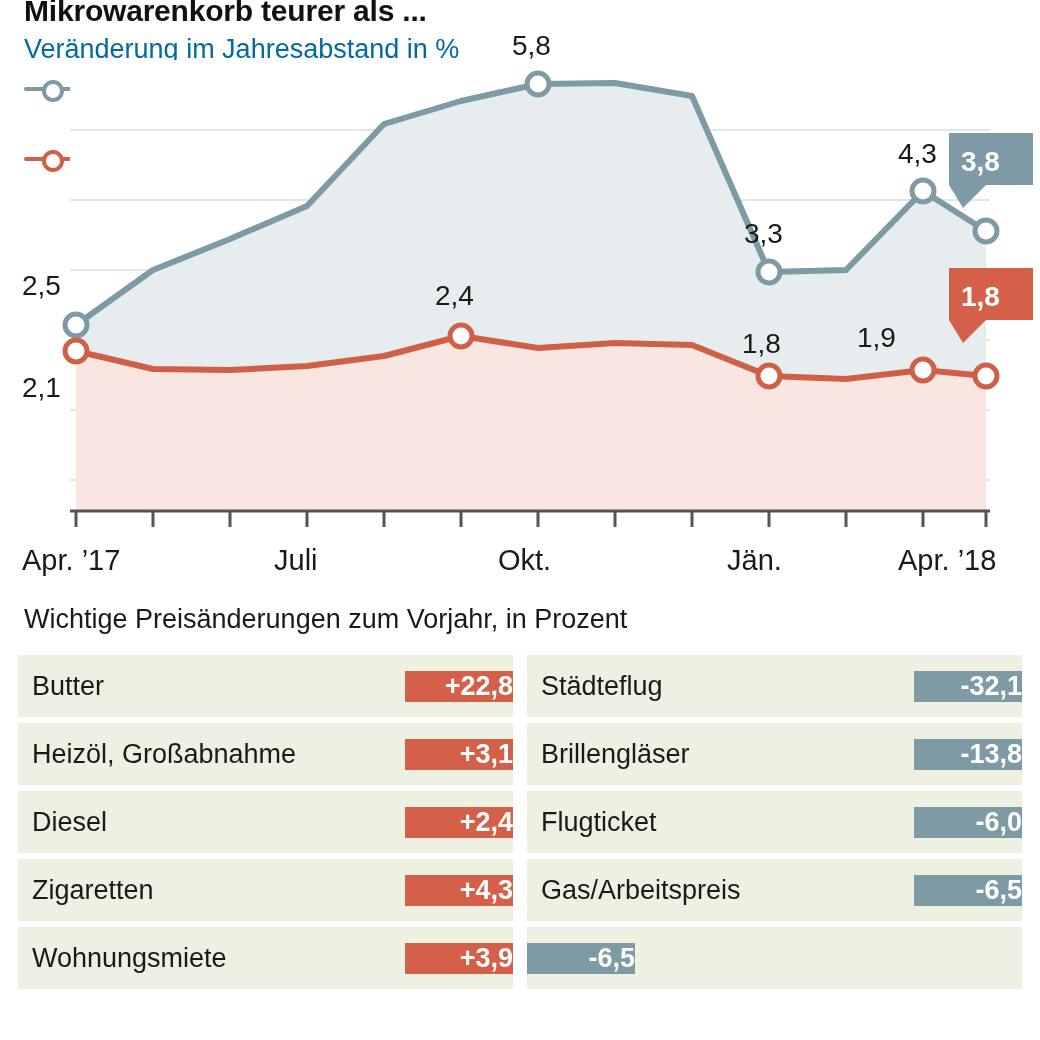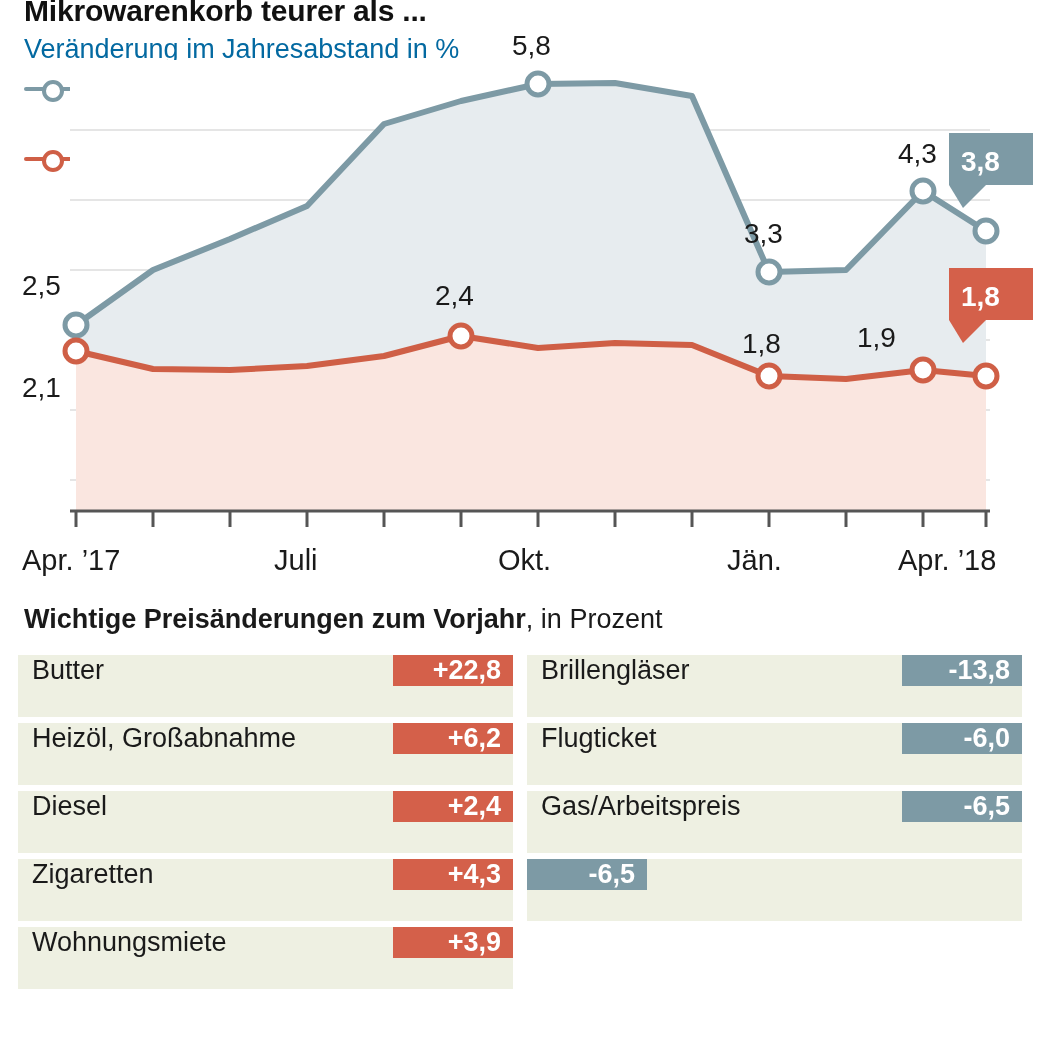--- a/index.html
+++ b/index.html
@@ -116,59 +116,58 @@
 
   
   #table-title {
     position: absolute;
     left: 24px;
     top: 604px;
     font-size: 27px;
     white-space: nowrap;
   }
   #table-title .strong {
-    font-weight: bold;
+    font-weight: normal;
   }
 
   #tables {
     position: absolute;
     left: 18px;
     top: 655px;
     width: 1004px;
     display: flex;
     gap: 14px;
   }
   .table-col {
     flex: 1 1 0;
     display: flex;
     flex-direction: column;
     gap: 6px;
   }
   .trow {
     display: flex;
-    align-items: flex-start;
+    align-items: center;
     background: #eef0e2;
     height: 62px;
   }
   .trow .tname {
     flex: 1 1 auto;
     display: flex;
     align-items: center;
     padding-left: 14px;
     font-size: 27px;
     color: #1a1a1a;
     white-space: nowrap;
     overflow: hidden;
   }
   .trow .tval {
     flex: 0 0 108px;
     display: flex;
     align-items: center;
     justify-content: flex-end;
-    padding-right: 12px;
     font-size: 27px;
     font-weight: bold;
     color: #ffffff;
   }
   .tval.up { background: #d4604a; }
   .tval.down { background: #7d9aa5; }
 </style>
 </head>
 <body>
 
@@ -297,38 +296,42 @@
 
 <div id="tables">
 
   <div class="table-col">
     <div class="trow">
       <span class="tname">Butter</span>
       <span class="tval up">+22,8</span>
     </div>
     <div class="trow">
       <span class="tname">Heizöl, Großabnahme</span>
-      <span class="tval up">+6,2</span>
+      <span class="tval up">+3,1</span>
     </div>
     <div class="trow">
       <span class="tname">Diesel</span>
       <span class="tval up">+2,4</span>
     </div>
     <div class="trow">
       <span class="tname">Zigaretten</span>
       <span class="tval up">+4,3</span>
     </div>
     <div class="trow">
       <span class="tname">Wohnungsmiete</span>
       <span class="tval up">+3,9</span>
     </div>
   </div>
 
   <div class="table-col">
     <div class="trow">
+      <span class="tname">Städteflug</span>
+      <span class="tval down">-32,1</span>
+    </div>
+    <div class="trow">
       <span class="tname">Brillengläser</span>
       <span class="tval down">-13,8</span>
     </div>
     <div class="trow">
       <span class="tname">Flugticket</span>
       <span class="tval down">-6,0</span>
     </div>
     <div class="trow">
       <span class="tname">Gas/Arbeitspreis</span>
       <span class="tval down">-6,5</span>

